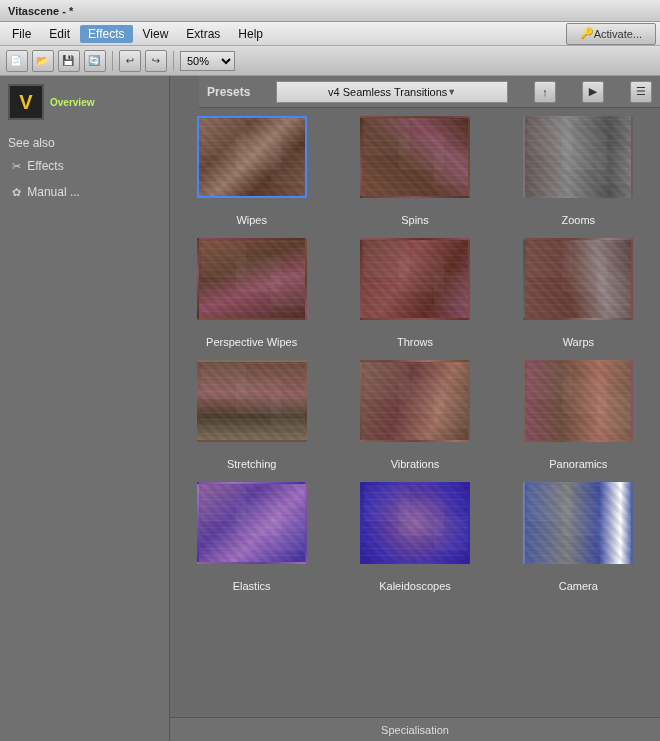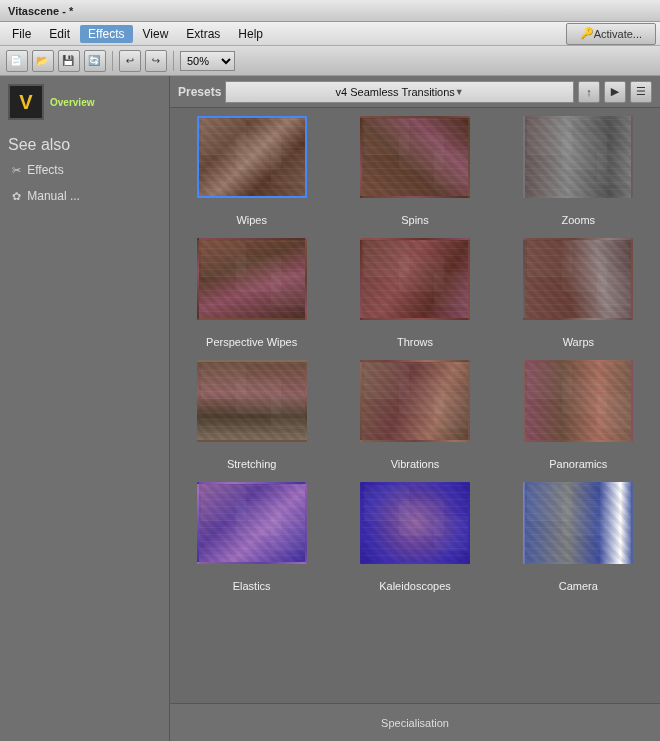--- a/index.html
+++ b/index.html
@@ -115,21 +115,21 @@
       font-weight: bold;
       color: #f0c020;
     }
     .overview-label {
       font-size: 10px;
       font-weight: bold;
       color: #bef264;
     }
     .see-also {
       color: #ddd;
-      font-size: 16px;
+      font-size: 12px;
       margin-top: 4px;
     }
     .sidebar-link {
       display: flex;
       align-items: center;
       gap: 6px;
       color: #ddd;
       font-size: 12px;
       padding: 3px 4px;
       cursor: pointer;
@@ -148,22 +148,23 @@
       flex-direction: column;
     }
 
     
     .presets-bar {
       background: #707070;
       height: 32px;
       display: flex;
       align-items: center;
       padding: 0 8px;
-      gap: 4px;
+      gap: 26px;
       border-bottom: 1px solid #555;
+      margin-left: 29px;
     }
     .presets-label {
       color: #ddd;
       font-size: 12px;
       font-weight: bold;
     }
     .presets-dropdown {
       flex: 1;
       height: 22px;
       background: linear-gradient(to bottom, #e8e8e8, #d0d0d0);
@@ -263,21 +264,21 @@
         0deg,
         transparent,
         transparent 6px,
         rgba(255,255,255,0.05) 6px,
         rgba(255,255,255,0.05) 7px
       );
     }
 
     
     .bottom-bar {
-      height: 38px;
+      height: 24px;
       background: #707070;
       border-top: 1px solid #555;
       display: flex;
       align-items: center;
       justify-content: center;
     }
     .bottom-label {
       color: #ddd;
       font-size: 11px;
     }

